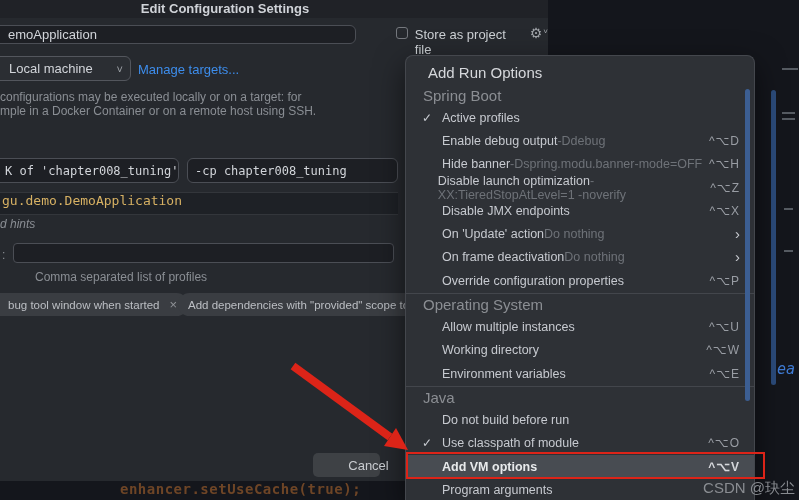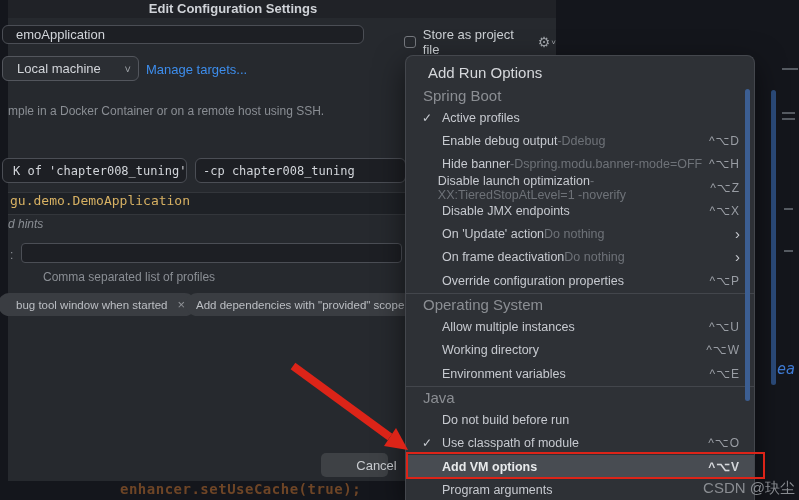--- a/index.html
+++ b/index.html
@@ -6,30 +6,30 @@
   #app{position:relative;width:799px;height:500px;overflow:hidden;
        font-family:"Liberation Sans",sans-serif;background:#14161c;}
   
   .bg-bar{position:absolute;border-radius:3px;}
   .bg-dash{position:absolute;height:2px;background:#565b62;}
   .bg-side-text{position:absolute;font-family:"DejaVu Sans Mono",monospace;
        font-style:italic;font-size:15px;color:#3f7cd6;}
   .code-line{position:absolute;left:120px;top:481px;font-family:"DejaVu Sans Mono",monospace;
        font-size:14px;font-weight:bold;color:#6e4526;letter-spacing:.5px;}
   
-  .dialog{position:absolute;left:0;top:0;width:548px;height:481px;background:#26292e;z-index:10;margin-left:8px;}
+  .dialog{position:absolute;left:0;top:0;width:548px;height:481px;background:#26292e;z-index:10;}
   .titlebar{position:absolute;left:0;top:0;width:548px;height:18px;background:#202227;}
   .dlg-title{position:absolute;left:0;top:1px;width:450px;text-align:center;
        font-size:13px;font-weight:bold;color:#d0d3d8;}
   .tfield{position:absolute;box-sizing:border-box;background:#1d1f24;border:1px solid #4b4e55;
        border-radius:6px;color:#d2d5da;font-size:13px;display:flex;align-items:center;
        padding:0 7px;white-space:nowrap;overflow:hidden;}
   .mono{font-family:"DejaVu Sans Mono",monospace;font-size:12px;}
   .name-field{left:-6px;top:25px;width:362px;height:19px;}
-  .chk-row{position:absolute;left:396px;top:27px;display:flex;align-items:center;}
+  .chk-row{position:absolute;left:396px;top:27px;display:flex;align-items:flex-start;}
   .chk-box{width:12px;height:12px;border:1.5px solid #75787e;border-radius:3px;box-sizing:border-box;}
   .chk-label{margin-left:7px;font-size:13px;color:#ccd0d4;}
   .gear{margin-left:6px;font-size:14px;color:#a0a4a9;line-height:12px;}
   .gear-chev{font-size:8px;color:#a0a4a9;margin-left:1px;}
   .combo{left:-6px;top:56px;width:137px;height:25px;background:#2b2e33;border:1px solid #53565d;
        border-radius:6px;padding-left:14px;}
   .combo .chev{margin-left:auto;color:#9fa3a8;font-size:11px;}
   .link{position:absolute;left:138px;top:62px;font-size:13px;color:#3d8dec;cursor:pointer;}
   .hint{position:absolute;font-size:12px;color:#8a8e94;line-height:14px;}
   .mainclass-row{position:absolute;left:0;top:192px;width:398px;height:21px;background:#1e2126;
@@ -90,20 +90,21 @@
       <span class="gear">⚙</span>
       <span class="gear-chev">˅</span>
     </div>
 
     <div class="tfield combo">
       <span>Local machine</span>
       <span class="chev">˅</span>
     </div>
     <span class="link">Manage targets...</span>
 
+    <div class="hint" style="left:0;top:90px;">configurations may be executed locally or on a target: for</div>
     <div class="hint" style="left:0;top:104px;">mple in a Docker Container or on a remote host using SSH.</div>
 
     <div class="tfield mono" style="left:-6px;top:158px;width:185px;height:25px;padding-left:10px;">K of 'chapter008_tuning' modu</div>
     <div class="tfield mono" style="left:187px;top:158px;width:211px;height:25px;">-cp chapter008_tuning</div>
 
     <div class="mainclass-row">
       <span class="mainclass">gu.demo.DemoApplication</span>
     </div>
 
     <div class="hint" style="left:0;top:217px;font-style:italic;">d hints</div>

